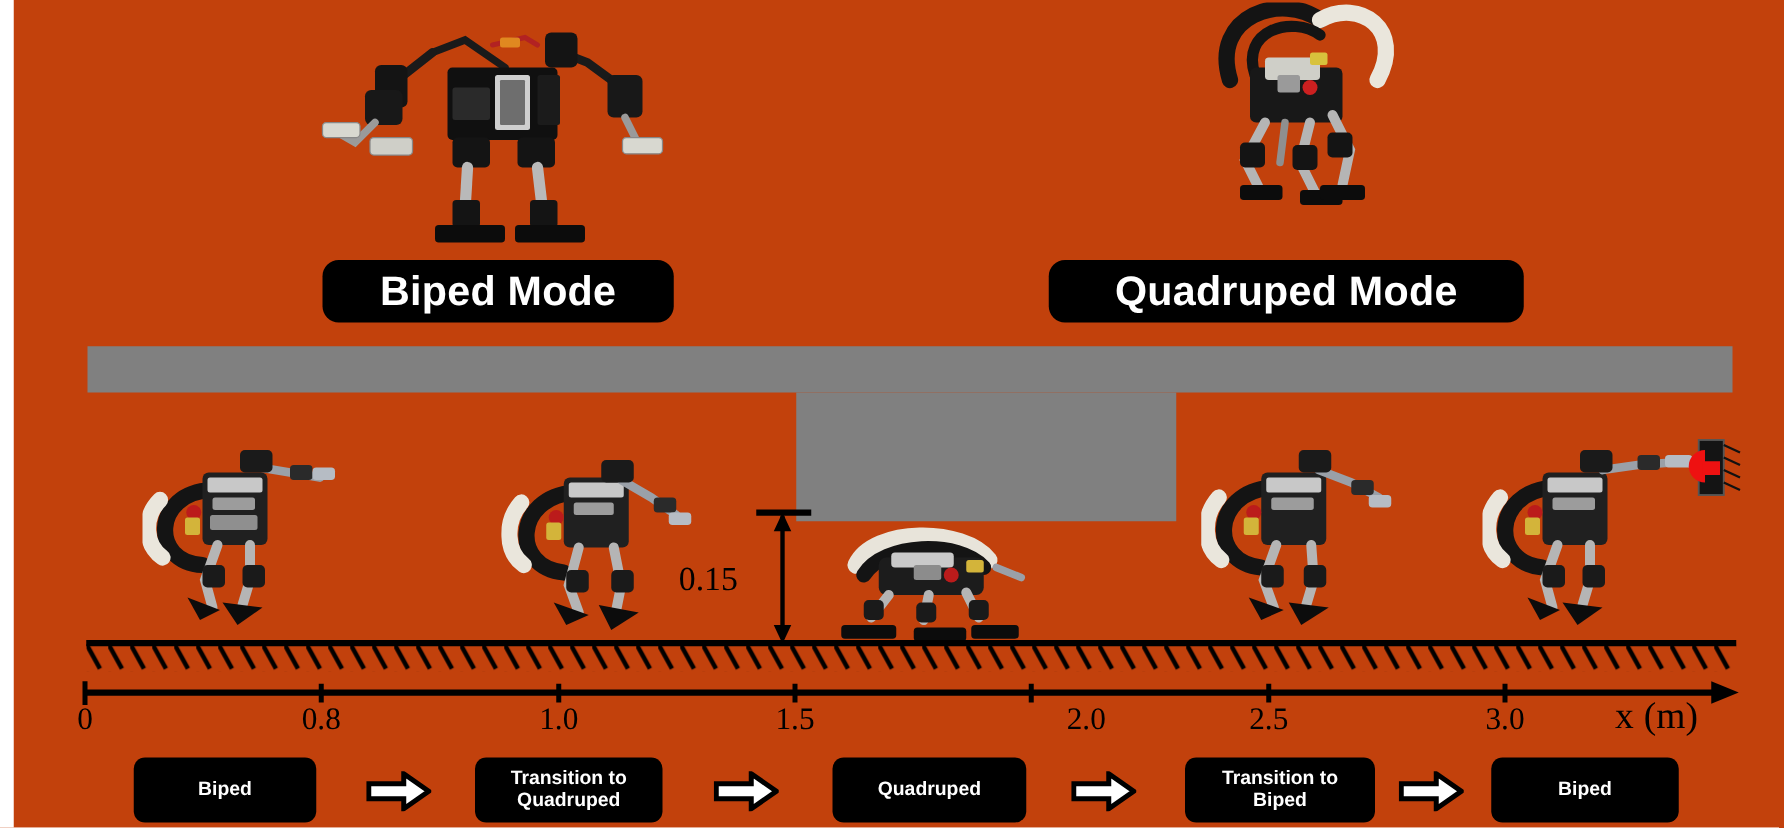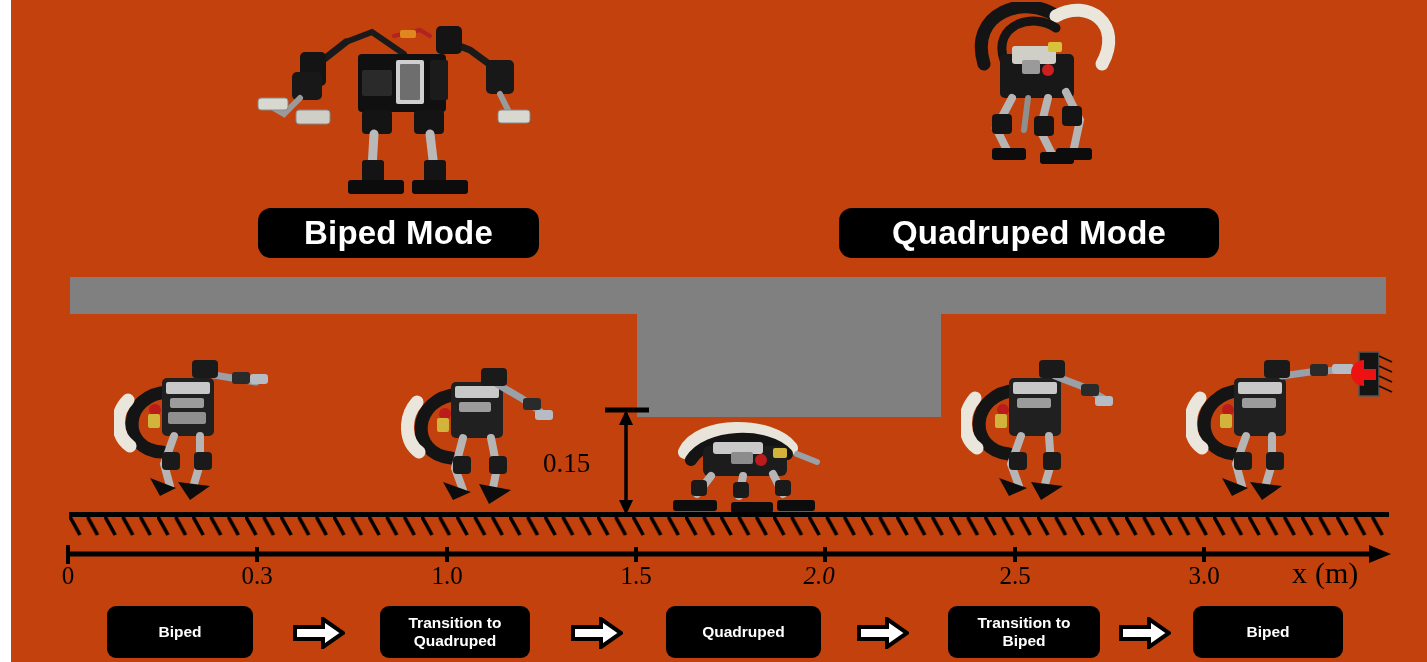--- a/index.html
+++ b/index.html
@@ -377,24 +377,24 @@
         <line x1="436" y1="11" x2="436" y2="26"></line>
         <line x1="625" y1="11" x2="625" y2="26"></line>
         <line x1="814" y1="11" x2="814" y2="26"></line>
         <line x1="1004" y1="11" x2="1004" y2="26"></line>
         <line x1="1193" y1="11" x2="1193" y2="26"></line>
       </g>
     </svg>
   </div>
 
   <div class="tick-label" style="left:57px;">0</div>
-  <div class="tick-label" style="left:246px;">0.3</div>
+  <div class="tick-label" style="left:246px;">0.8</div>
   <div class="tick-label" style="left:436px;">1.0</div>
   <div class="tick-label" style="left:625px;">1.5</div>
-  <div class="tick-label" style="left:808px;font-style:italic;">2.0</div>
+  <div class="tick-label" style="left:858px;">2.0</div>
   <div class="tick-label" style="left:1004px;">2.5</div>
   <div class="tick-label" style="left:1193px;">3.0</div>
 
   <div id="axis-name">
     <span>x</span><span style="display:inline-block;width:8px;"></span><span>(m)</span>
   </div>
 
   <div id="flow-row">
 
     <div class="flow-pill" style="left:96px; width:146px;">

